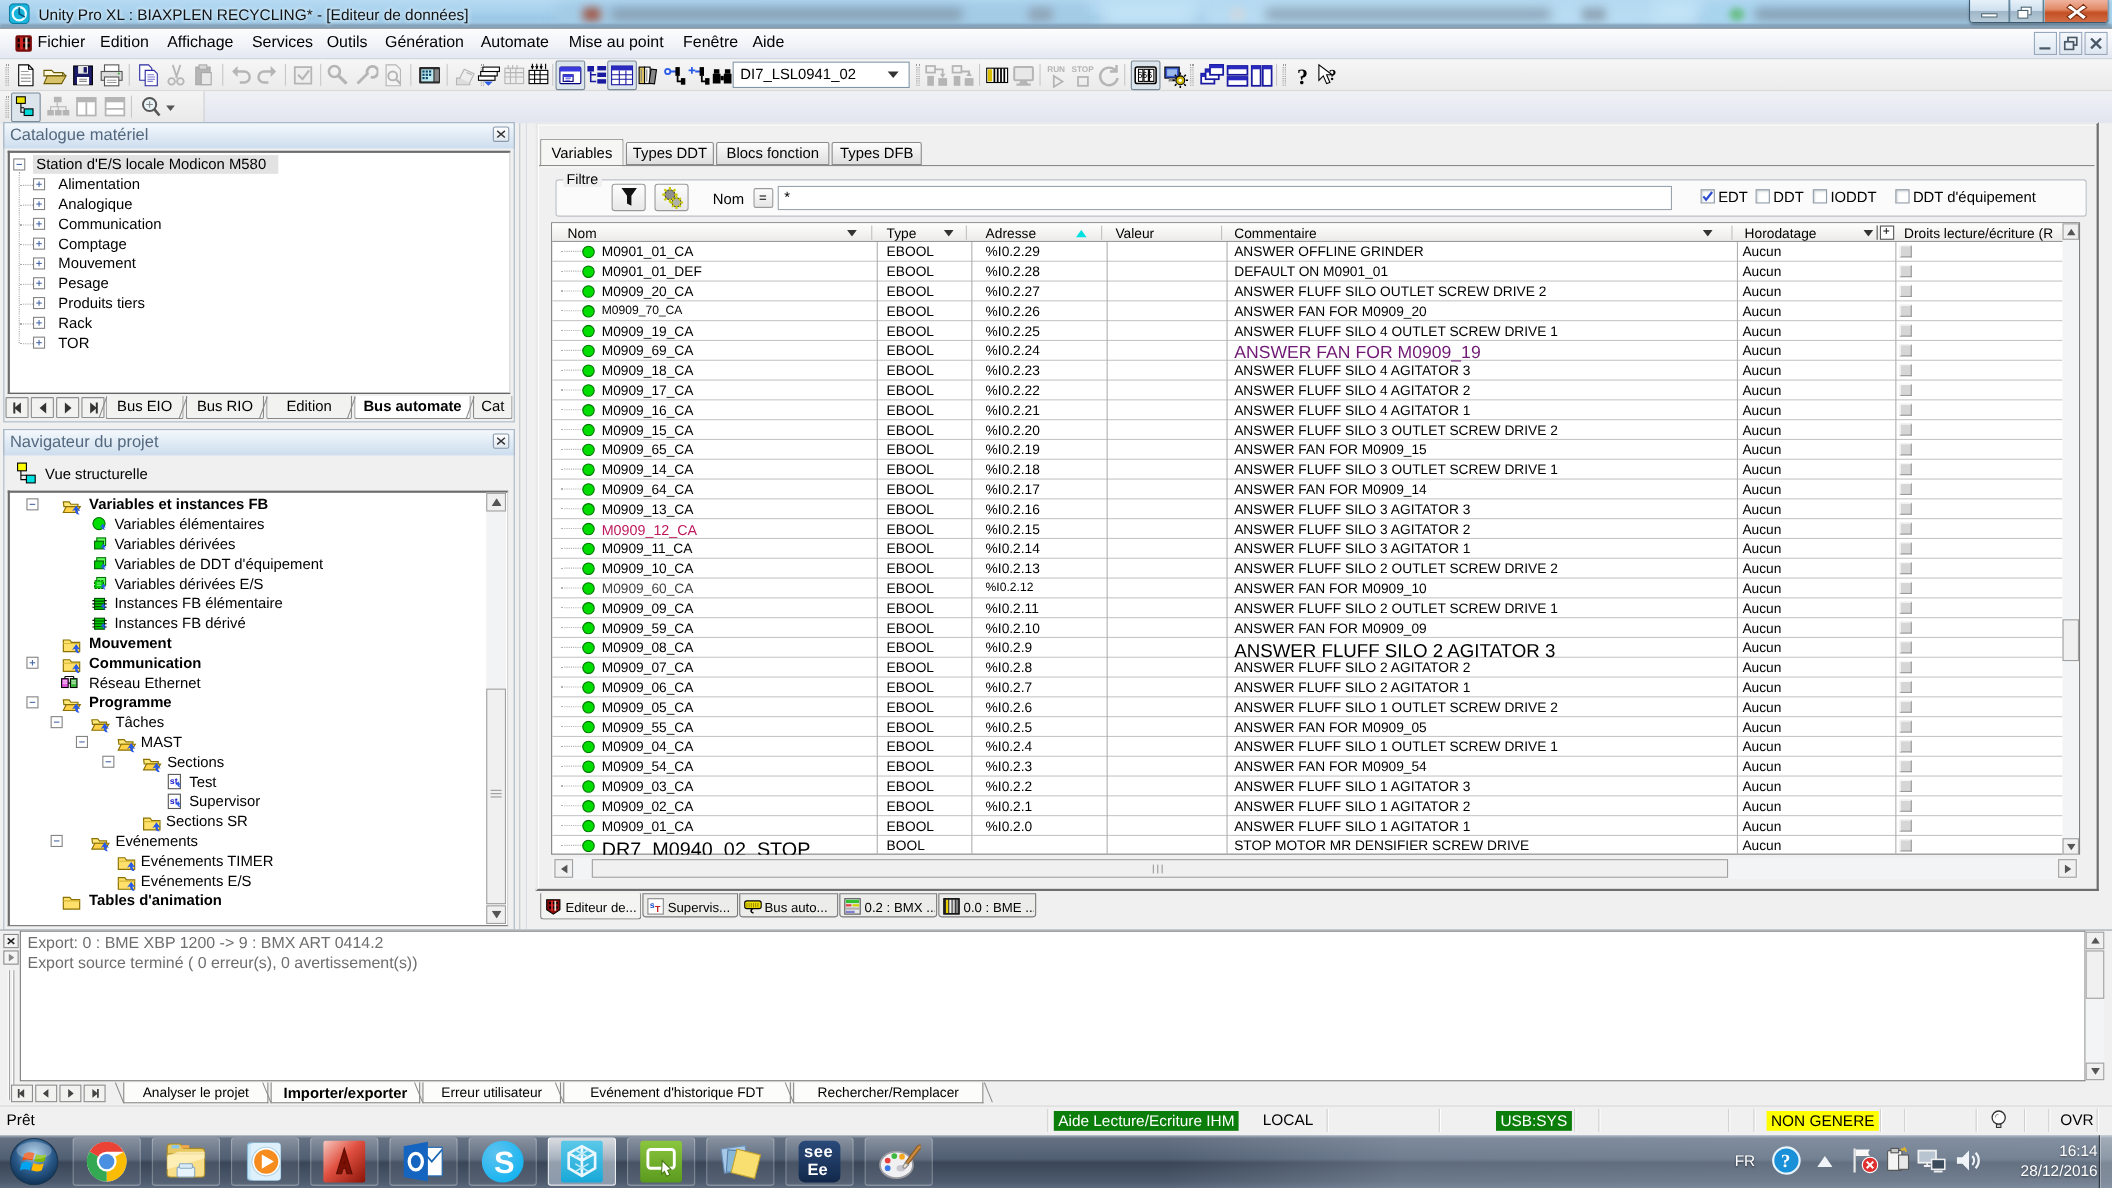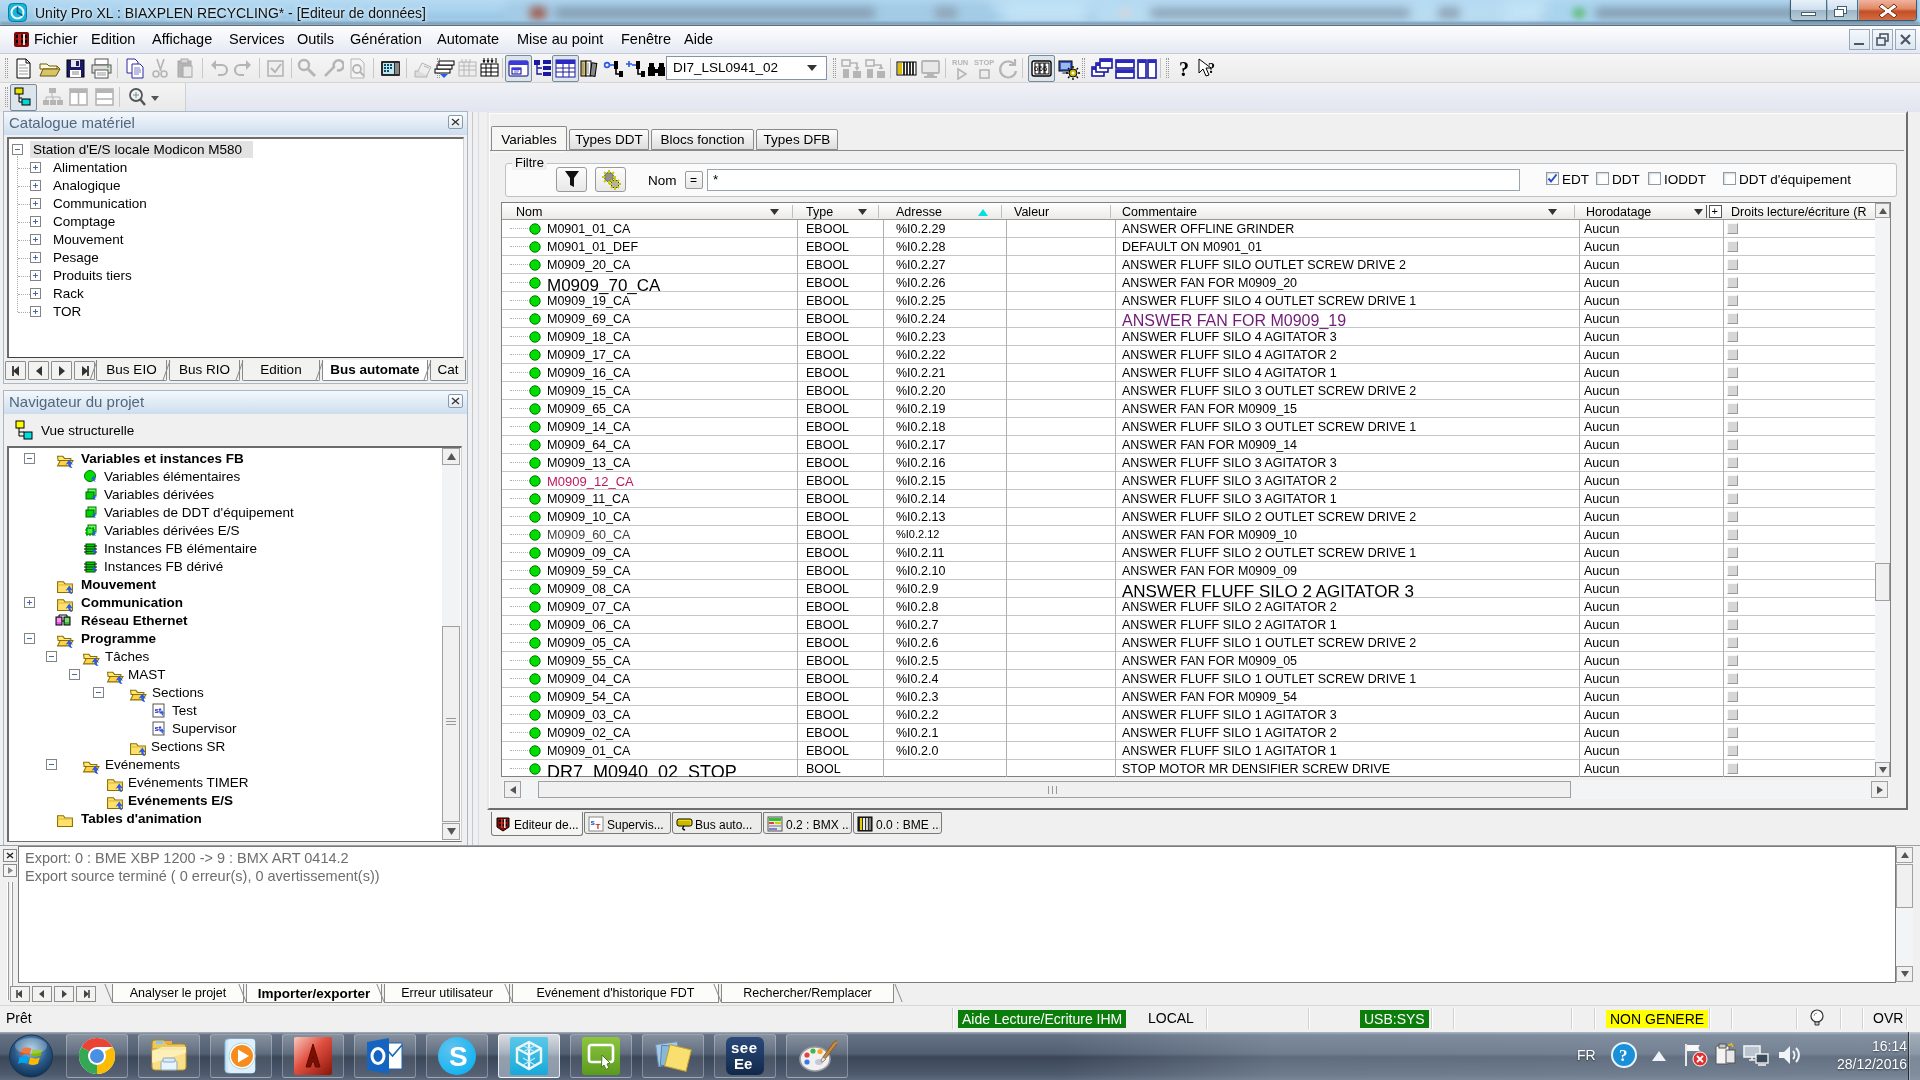--- a/index.html
+++ b/index.html
@@ -542,21 +542,21 @@
     <path d="M1 7.5 h14" stroke="#d8b838"></path>
     <path d="M12 15 q-4 0 -4 -4 l-2.5 1 l3.5 -5 l3.5 5 l-2.5 -1 q0.5 3 2 4z" fill="#2a5ae8" transform="translate(3 1)"></path>
   </svg>
 <div class="tx" style="left:81px;top:595px;font-size:13.5px;font-weight:bold;color:#000">Communication</div>
 <svg class="abs" style="left:55px;top:613px" width="16" height="16" viewBox="0 0 16 16">
     <rect x="1" y="4" width="6" height="8" fill="#e05ae0" stroke="#000"></rect>
     <rect x="9" y="4" width="6" height="8" fill="#40b840" stroke="#000"></rect>
     <path d="M7 8 h2 M4 2 h8 M4 2 v2 M12 2 v2" stroke="#000"></path>
     <path d="M2 6 h4 M2 8 h4 M10 6 h4 M10 8 h4" stroke="#fff" stroke-width="0.8"></path>
   </svg>
-<div class="tx" style="left:81px;top:613px;font-size:13.5px;font-weight:bold;color:#000">Réseau Ethernet</div>
+<div class="tx" style="left:81px;top:613px;font-size:13.5px;font-weight:normal;color:#000">Réseau Ethernet</div>
 <div class="abs" style="left:24px;top:633px;width:11px;height:11px;background:#fff;border:1px solid #848484"></div>
 <div class="abs" style="left:27px;top:638px;width:5px;height:1px;background:#4868a8"></div>
 <svg class="abs" style="left:55px;top:631px" width="20" height="17" viewBox="0 0 16 16">
     <path d="M1 5 h5 l1.5 2 h6 v2 h-12z" fill="#ffe97a" stroke="#8a7000"></path>
     <path d="M1 14 l2.5 -5 h12 l-3 5 z" fill="#ffd24a" stroke="#8a7000"></path>
     <path d="M12 15 q-4 0 -4 -4 l-2.5 1 l3.5 -5 l3.5 5 l-2.5 -1 q0.5 3 2 4z" fill="#2a5ae8" transform="translate(3 1)"></path>
   </svg>
 <div class="tx" style="left:81px;top:631px;font-size:13.5px;font-weight:bold;color:#000">Programme</div>
 <div class="abs" style="left:46px;top:651px;width:11px;height:11px;background:#fff;border:1px solid #848484"></div>
 <div class="abs" style="left:49px;top:656px;width:5px;height:1px;background:#4868a8"></div>
@@ -612,21 +612,21 @@
     <path d="M1 4.5 h5.5 l1.5 2 h7 v8 h-14z" fill="#ffe06a" stroke="#8a7000"></path>
     <path d="M1 7.5 h14" stroke="#d8b838"></path>
     <path d="M12 15 q-4 0 -4 -4 l-2.5 1 l3.5 -5 l3.5 5 l-2.5 -1 q0.5 3 2 4z" fill="#2a5ae8" transform="translate(3 1)"></path>
   </svg>
 <div class="tx" style="left:128px;top:775px;font-size:13.5px;font-weight:normal;color:#000">Evénements TIMER</div>
 <svg class="abs" style="left:105px;top:793px" width="20" height="17" viewBox="0 0 16 16">
     <path d="M1 4.5 h5.5 l1.5 2 h7 v8 h-14z" fill="#ffe06a" stroke="#8a7000"></path>
     <path d="M1 7.5 h14" stroke="#d8b838"></path>
     <path d="M12 15 q-4 0 -4 -4 l-2.5 1 l3.5 -5 l3.5 5 l-2.5 -1 q0.5 3 2 4z" fill="#2a5ae8" transform="translate(3 1)"></path>
   </svg>
-<div class="tx" style="left:128px;top:793px;font-size:13.5px;font-weight:bold;color:#000">Evénements E/S</div>
+<div class="tx" style="left:128px;top:793px;font-size:13.5px;font-weight:normal;color:#000">Evénements E/S</div>
 <svg class="abs" style="left:55px;top:811px" width="20" height="17" viewBox="0 0 16 16">
     <path d="M1 4.5 h5.5 l1.5 2 h7 v8 h-14z" fill="#ffe06a" stroke="#8a7000"></path>
     <path d="M1 7.5 h14" stroke="#d8b838"></path>
   </svg>
 <div class="tx" style="left:81px;top:811px;font-size:13.5px;font-weight:bold;color:#000">Tables d'animation</div>
 <div class="abs" style="left:487px;top:111px;width:1421px;height:699px;background:#f0f0f0;border:2px solid;border-color:#e8e8e8 #6e6e6e #6e6e6e #e8e8e8;box-shadow:inset 1px 1px 0 #fdfdfd"></div>
 <div class="abs" style="left:491px;top:126px;width:76px;height:25px;background:#f6f6f4;border:1px solid #8a8a8a;border-bottom:none;border-radius:2px 2px 0 0"></div>
 <div class="tx" style="left:491px;top:132px;width:76px;text-align:center;font-size:13.5px;color:#000">Variables</div>
 <div class="abs" style="left:569px;top:129px;width:80px;height:21px;background:linear-gradient(180deg,#fdfdfd,#dedede);border:1px solid #8a8a8a;border-bottom:1px solid #8a8a8a;border-radius:2px 2px 0 0"></div>
 <div class="tx" style="left:569px;top:132px;width:80px;text-align:center;font-size:13.5px;color:#000">Types DDT</div>
@@ -736,21 +736,21 @@
     <div class="tx" style="left:620px;top:2px;font-size:12.5px;color:#000">ANSWER FLUFF SILO OUTLET SCREW DRIVE 2</div>
     <div class="tx" style="left:1082px;top:2px;font-size:12.5px;color:#000">Aucun</div>
     <div class="abs" style="left:1225px;top:3px;width:11px;height:11px;background:#d6d6d6;border:1px solid;border-color:#f8f8f8 #9a9a9a #9a9a9a #f8f8f8"></div>
   </div>
 <div class="abs" style="left:502px;top:274px;width:1373px;">
     <div class="abs" style="left:0;top:17px;width:1373px;height:1px;background:#c6c6c6"></div>
     <div class="abs" style="left:8px;top:8px;width:20px;border-top:1px dotted #b0b0b0"></div>
     <svg class="abs" style="left:27px;top:3px" width="12" height="12" viewBox="0 0 12 12">
       <circle cx="6" cy="6" r="5.2" fill="#00dd00" stroke="#007700"></circle>
     </svg>
-    <div class="tx" style="left:45px;top:2px;font-size:17px;color:#000">M0909_70_CA</div>
+    <div class="tx" style="left:45px;top:2px;font-size:11px;color:#000">M0909_70_CA</div>
     <div class="tx" style="left:304px;top:2px;font-size:12.5px;color:#000">EBOOL</div>
     <div class="tx" style="left:394px;top:2px;font-size:12.5px;color:#000">%I0.2.26</div>
     <div class="tx" style="left:620px;top:2px;font-size:12.5px;color:#000">ANSWER FAN FOR M0909_20</div>
     <div class="tx" style="left:1082px;top:2px;font-size:12.5px;color:#000">Aucun</div>
     <div class="abs" style="left:1225px;top:3px;width:11px;height:11px;background:#d6d6d6;border:1px solid;border-color:#f8f8f8 #9a9a9a #9a9a9a #f8f8f8"></div>
   </div>
 <div class="abs" style="left:502px;top:292px;width:1373px;">
     <div class="abs" style="left:0;top:17px;width:1373px;height:1px;background:#c6c6c6"></div>
     <div class="abs" style="left:8px;top:8px;width:20px;border-top:1px dotted #b0b0b0"></div>
     <svg class="abs" style="left:27px;top:3px" width="12" height="12" viewBox="0 0 12 12">

